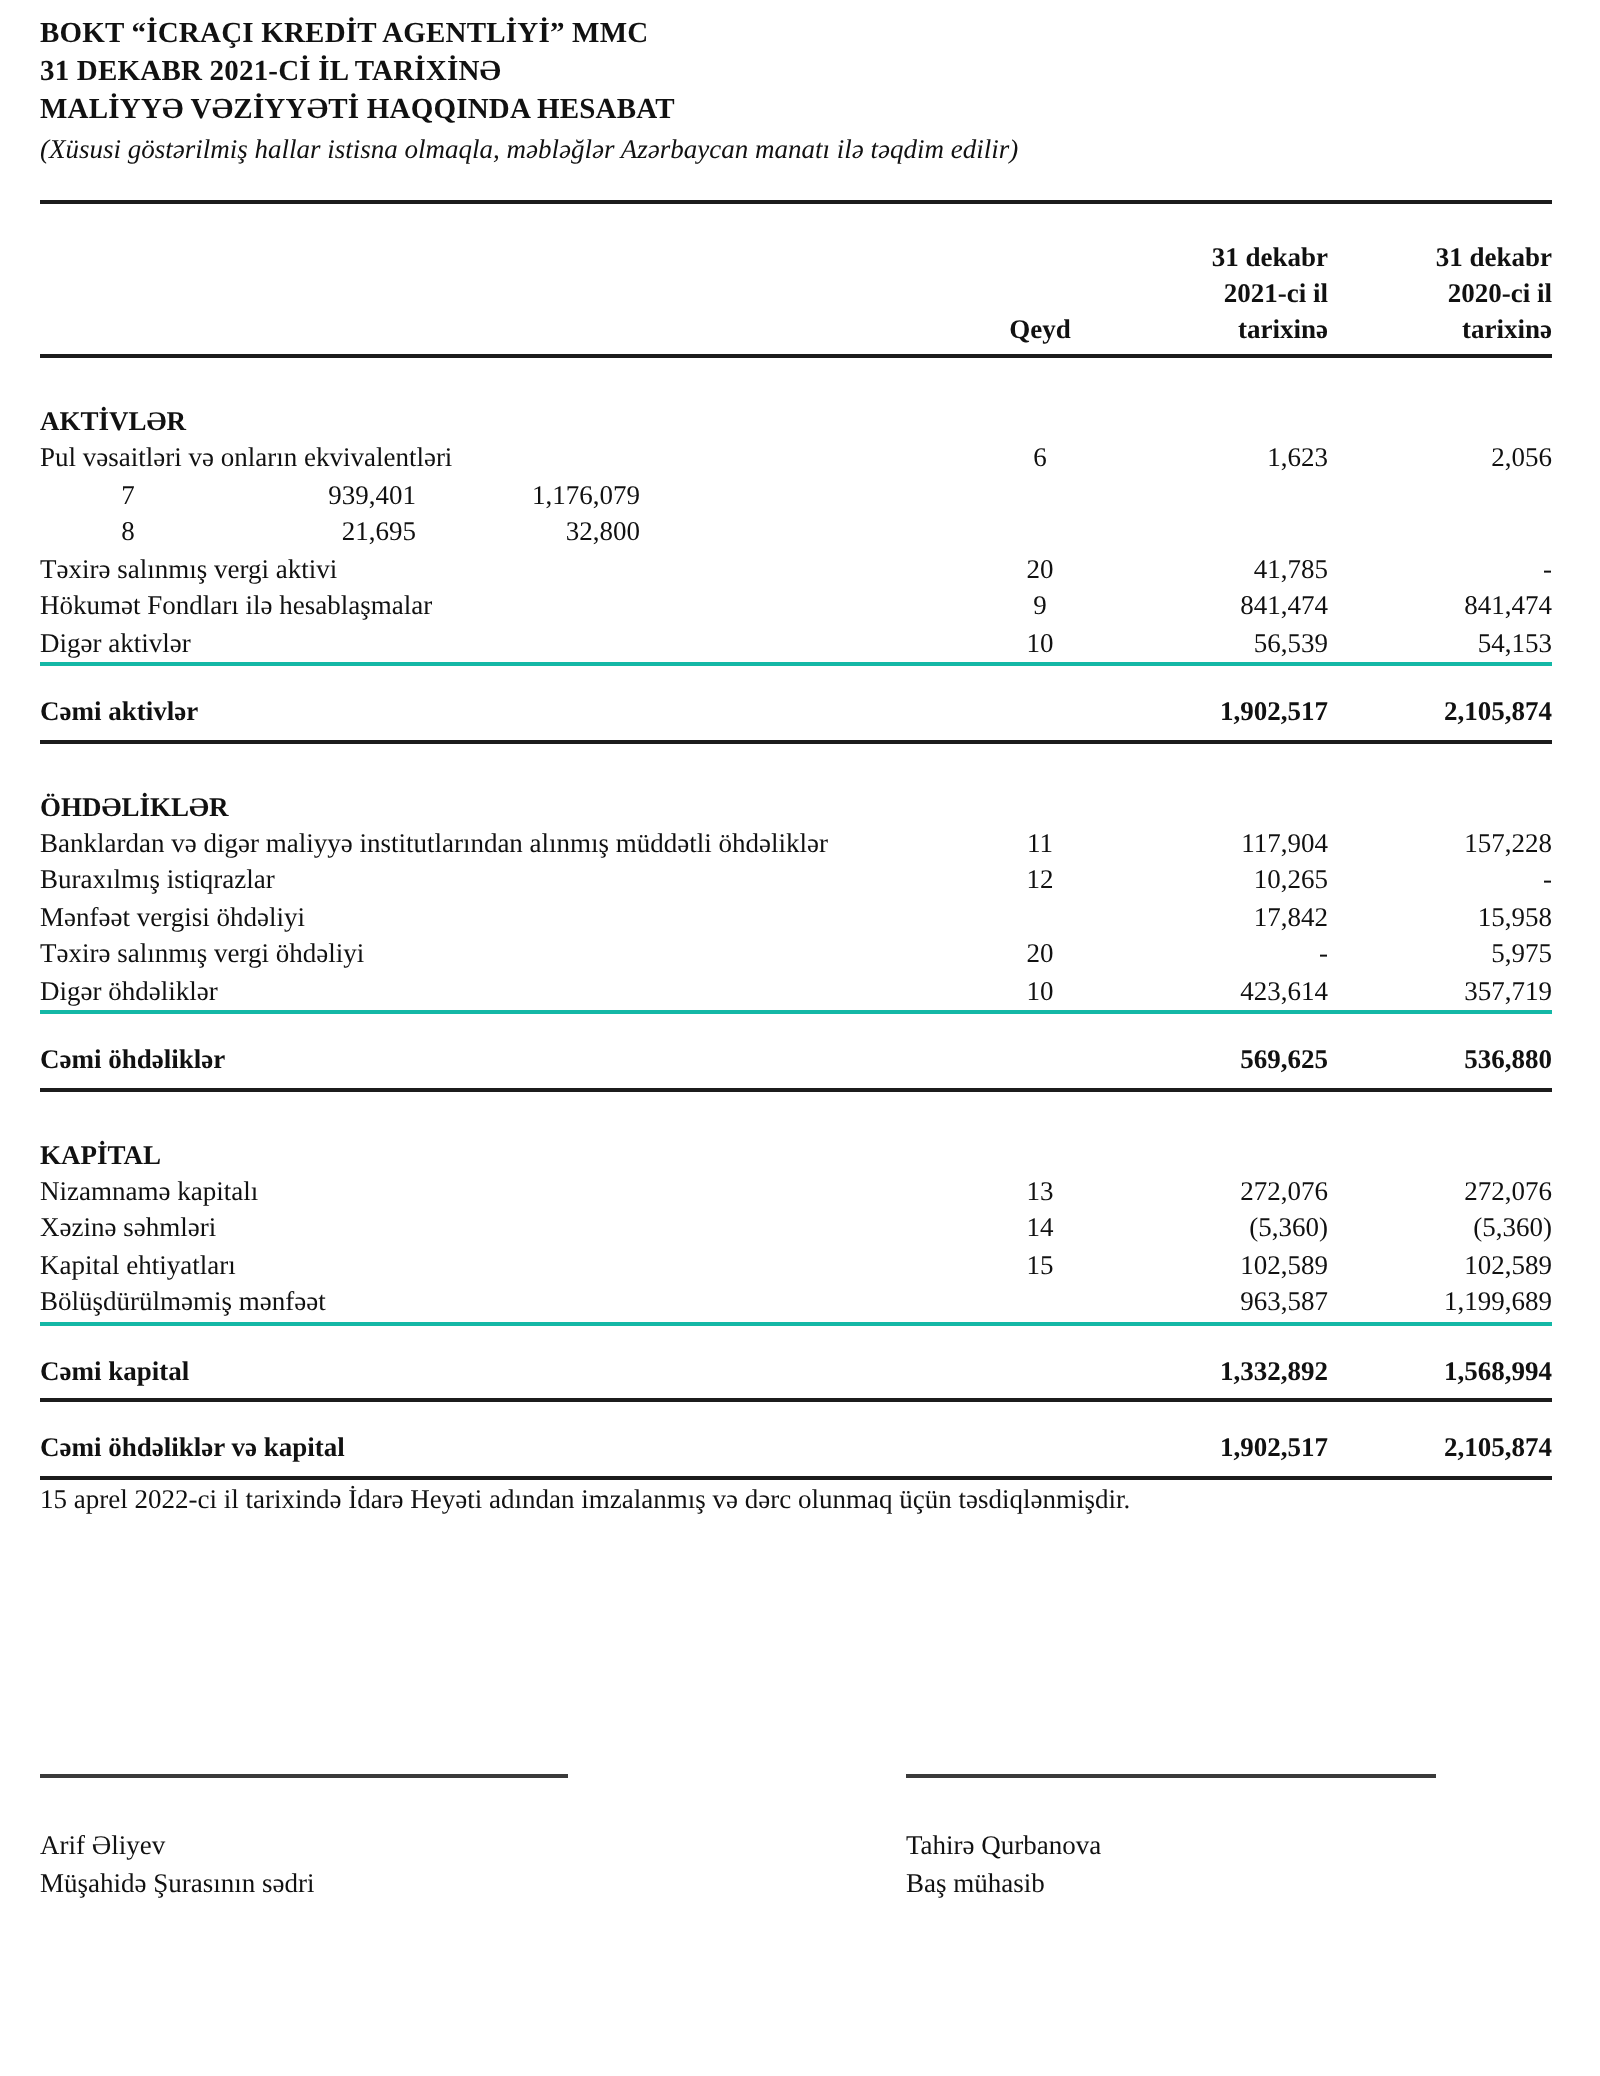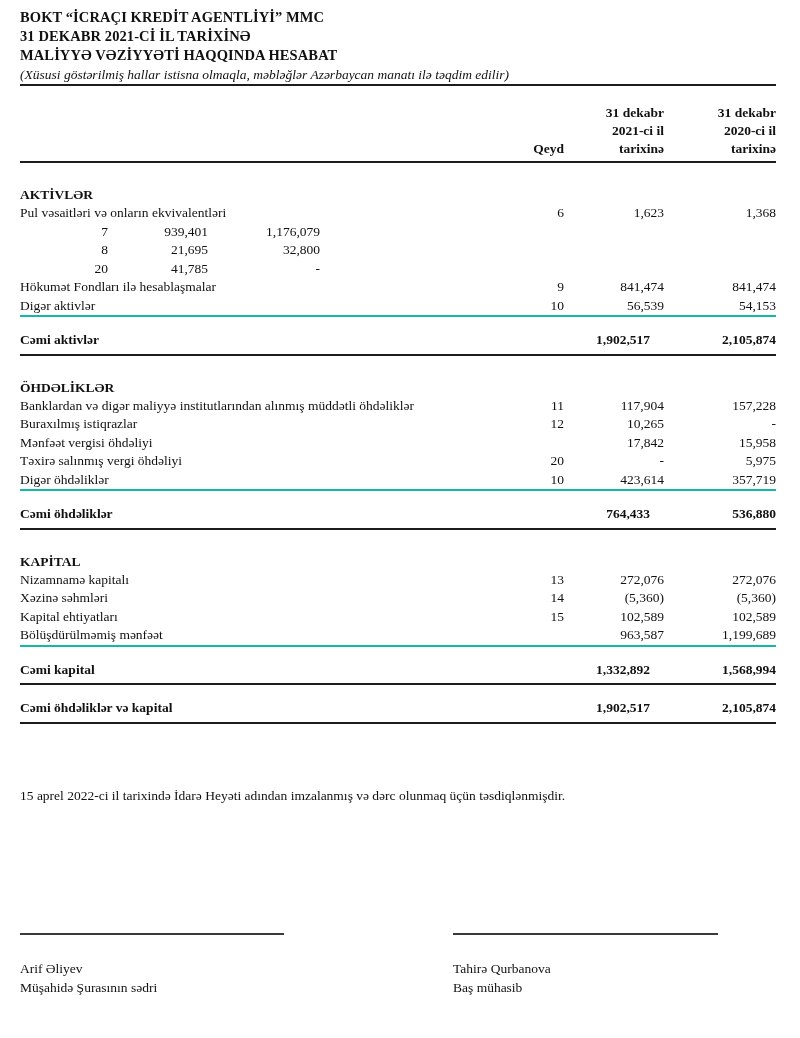--- a/index.html
+++ b/index.html
@@ -10,48 +10,47 @@
     height: 1038px;
     margin: 0 auto;
     background: #ffffff;
     color: #111111;
     font-family: "Liberation Serif", "DejaVu Serif", serif;
     font-size: 13.5px;
     padding: 8px 24px 0 20px;
     overflow: hidden;
   }
   
-  .doc-header { border-bottom: 2px solid #1c1c1c; padding-bottom: 0; }
+  .doc-header { border-bottom: 2px solid #1c1c1c; padding-bottom: 16px; }
   .doc-title { font-weight: bold; font-size: 14.5px; line-height: 19px; letter-spacing: 0.1px; }
   .doc-subtitle { font-style: italic; font-size: 13.5px; line-height: 19px; }
   
   .row { display: flex; align-items: baseline; line-height: 18.5px; }
   .c-label { flex: 1 1 auto; min-width: 0; }
-  .c-note  { flex: 0 0 88px;  text-align: right; }
+  .c-note  { flex: 0 0 88px;  text-align: center; }
   .c-2021  { flex: 0 0 100px; text-align: right; }
   .c-2020  { flex: 0 0 112px; text-align: right; }
   .pre { white-space: pre-line; }
   .col-headers {
     display: flex; align-items: flex-end;
     padding-top: 18px; padding-bottom: 3px;
     border-bottom: 2px solid #1c1c1c;
     font-weight: bold; line-height: 18px;
   }
   .section-title { font-weight: bold; margin-top: 22px; line-height: 19px; }
   .rows-group { border-bottom: 2px solid #14b8a6; }
   .total-row {
     margin-top: 11px;
     padding: 3px 0 4px;
     border-bottom: 2px solid #1c1c1c;
     font-weight: bold;
-    gap: 14px;
   }
   .grand-total { }
   
-  .approval { margin-top: 62px; line-height: 19px; }
+  .approval { line-height: 19px; }
   .signatures { display: flex; margin-top: 128px; }
   .sig-block { width: 264px; }
   .sig-block.right { margin-left: 169px; width: 265px; }
   .sig-line { border-top: 2px solid #3a3a3a; height: 0; }
   .sig-name { margin-top: 24px; line-height: 19px; }
   .sig-title { line-height: 19px; }
 </style>
 </head>
 <body>
 
@@ -74,33 +73,34 @@
 2020-ci il
 tarixinə</div>
   </div>
 
   <div class="section-title">AKTİVLƏR</div>
   <div class="rows-group">
     <div class="row">
       <div class="c-label">Pul vəsaitləri və onların ekvivalentləri</div>
       <div class="c-note">6</div>
       <div class="c-2021">1,623</div>
-      <div class="c-2020">1,368</div>
+      <div class="c-2020">2,056</div>
     </div>
     <div class="row">
       <div class="c-note">7</div>
       <div class="c-2021">939,401</div>
       <div class="c-2020">1,176,079</div>
     </div>
     <div class="row">
       <div class="c-note">8</div>
       <div class="c-2021">21,695</div>
       <div class="c-2020">32,800</div>
     </div>
     <div class="row">
+      <div class="c-label">Təxirə salınmış vergi aktivi</div>
       <div class="c-note">20</div>
       <div class="c-2021">41,785</div>
       <div class="c-2020">-</div>
     </div>
     <div class="row">
       <div class="c-label">Hökumət Fondları ilə hesablaşmalar</div>
       <div class="c-note">9</div>
       <div class="c-2021">841,474</div>
       <div class="c-2020">841,474</div>
     </div>
@@ -147,21 +147,21 @@
     <div class="row">
       <div class="c-label">Digər öhdəliklər</div>
       <div class="c-note">10</div>
       <div class="c-2021">423,614</div>
       <div class="c-2020">357,719</div>
     </div>
   </div>
   <div class="row total-row">
     <div class="c-label">Cəmi öhdəliklər</div>
     <div class="c-note"></div>
-    <div class="c-2021">764,433</div>
+    <div class="c-2021">569,625</div>
     <div class="c-2020">536,880</div>
   </div>
 
   <div class="section-title">KAPİTAL</div>
   <div class="rows-group">
     <div class="row">
       <div class="c-label">Nizamnamə kapitalı</div>
       <div class="c-note">13</div>
       <div class="c-2021">272,076</div>
       <div class="c-2020">272,076</div>

